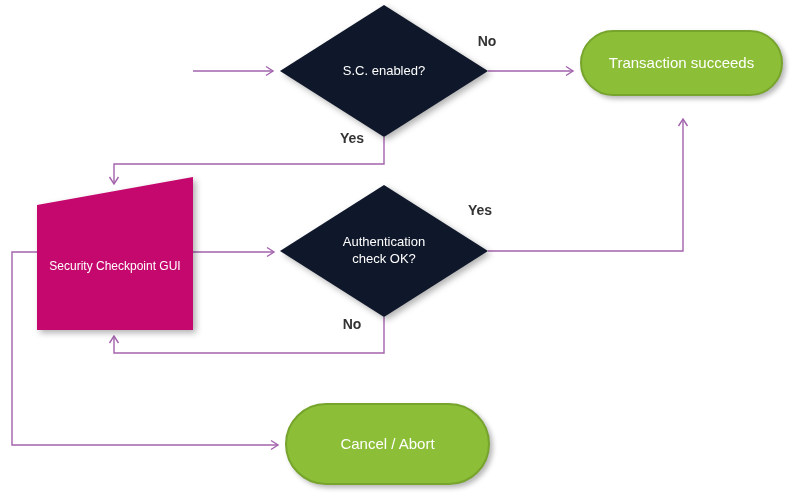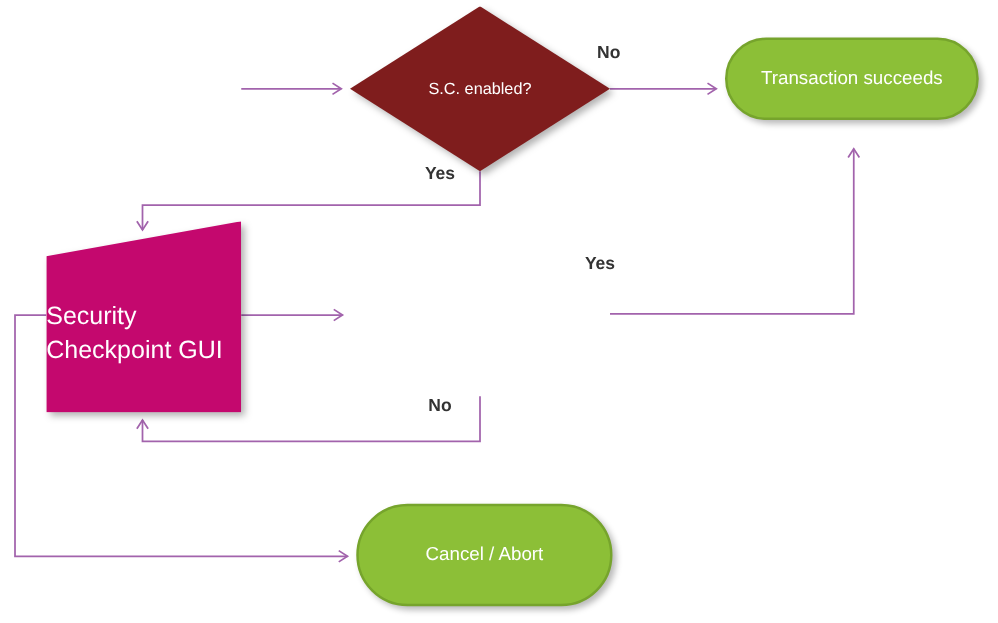--- a/index.html
+++ b/index.html
@@ -40,42 +40,43 @@
     box-shadow: 3px 3px 5px rgba(0,0,0,0.30);
   }
   .shape-wrap {
     position: absolute;
     filter: drop-shadow(3px 3px 3px rgba(0,0,0,0.30));
   }
   .diamond-wrap-1 { left: 280px; top: 5px;  width: 208px; height: 132px; }
   .diamond-wrap-2 { left: 280px; top: 185px; width: 208px; height: 132px; }
   .diamond {
     width: 100%; height: 100%;
-    background: #7f1d1d;
+    background: #0f172a;
     clip-path: polygon(50% 0%, 100% 50%, 50% 100%, 0% 50%);
     display: flex;
     align-items: center;
     justify-content: center;
     text-align: center;
     color: #ffffff;
     font-size: 13px;
     line-height: 1.3;
   }
   .diamond .inner-text { max-width: 112px; }
   .manual-wrap { left: 37px; top: 177px; width: 156px; height: 153px; }
   .manual {
     width: 100%; height: 100%;
     background: #c4086e;
     clip-path: polygon(0% 18.3%, 100% 0%, 100% 100%, 0% 100%);
     display: flex;
     flex-direction: column;
     align-items: center;
     justify-content: center;
+    text-align: center;
     color: #ffffff;
-    font-size: 20px;
+    font-size: 12px;
     line-height: 1.35;
     padding-top: 26px;
     box-sizing: border-box;
   }
   .terminator {
     background: #8cbf37;
     border: 2px solid #76a42c;
     border-radius: 41px;
     font-size: 15px;
     box-shadow: 3px 3px 5px rgba(0,0,0,0.28);
@@ -127,20 +128,25 @@
   <div class="node terminator terminator-succeeds">
     <span>Transaction succeeds</span>
   </div>
 
   <div class="shape-wrap manual-wrap">
     <div class="manual">
       <span>Security Checkpoint GUI</span>
     </div>
   </div>
 
+  <div class="shape-wrap diamond-wrap-2">
+    <div class="diamond">
+      <span class="inner-text">Authentication check OK?</span>
+    </div>
+  </div>
 
   <div class="node terminator terminator-cancel">
     <span>Cancel / Abort</span>
   </div>
 
   <div class="edge-label label-sc-no">No</div>
 
   <div class="edge-label label-sc-yes">Yes</div>
 
   <div class="edge-label label-auth-yes">Yes</div>

